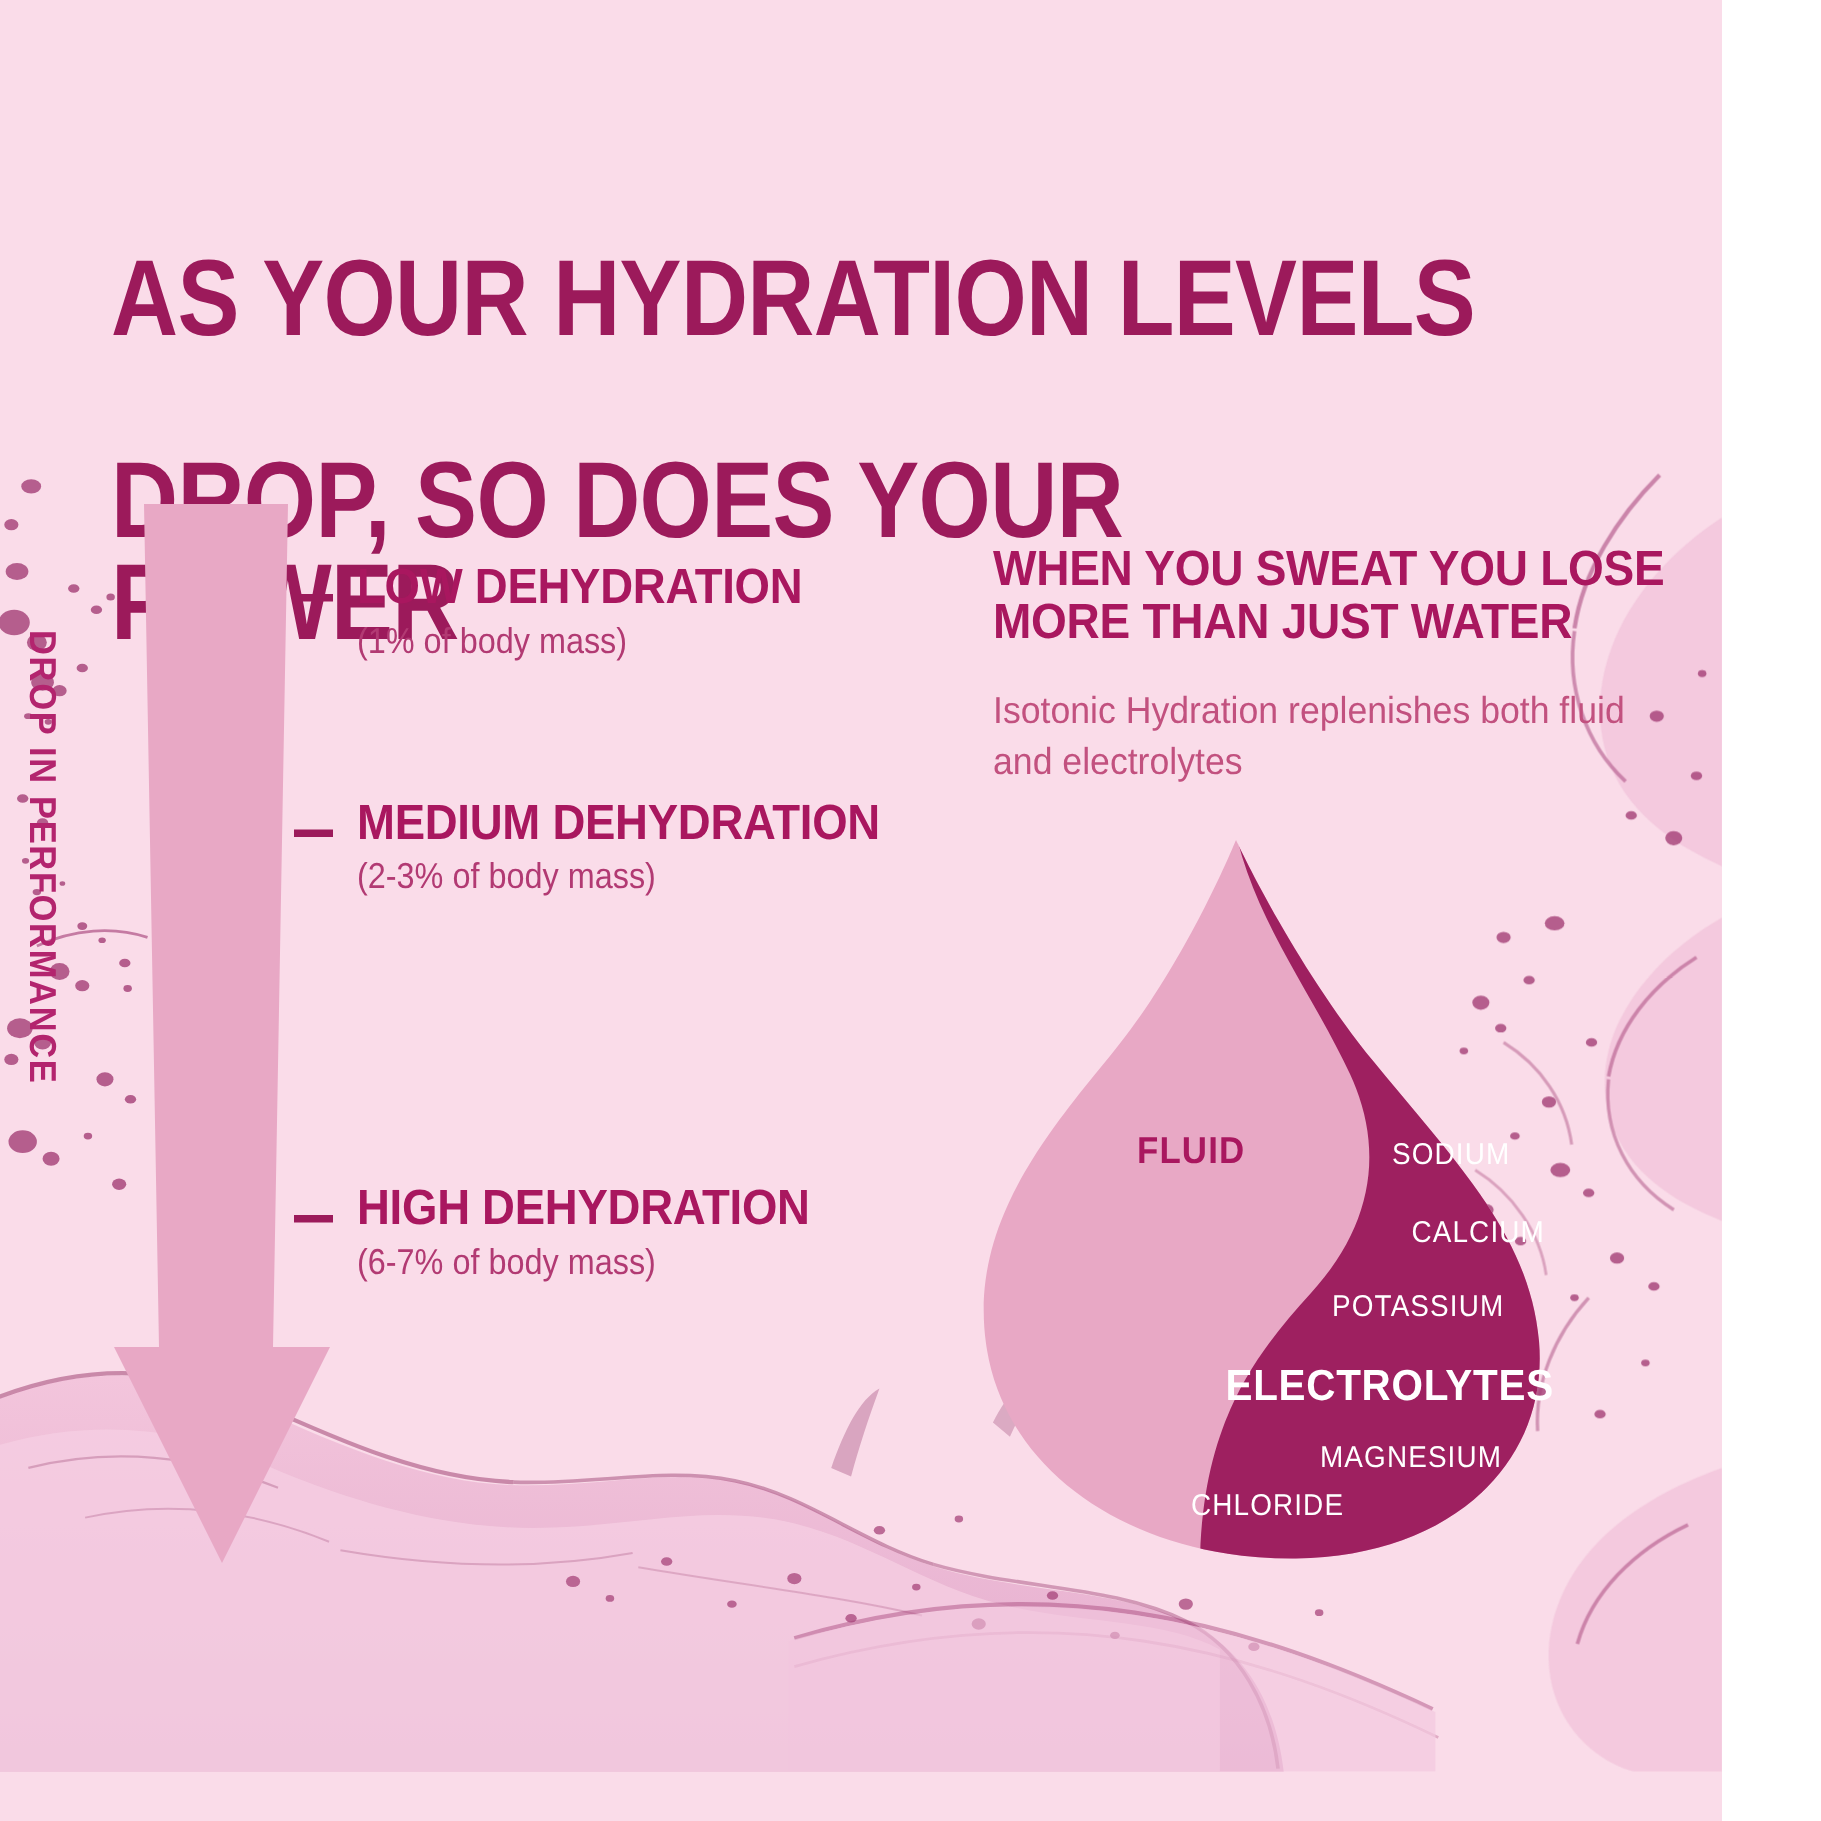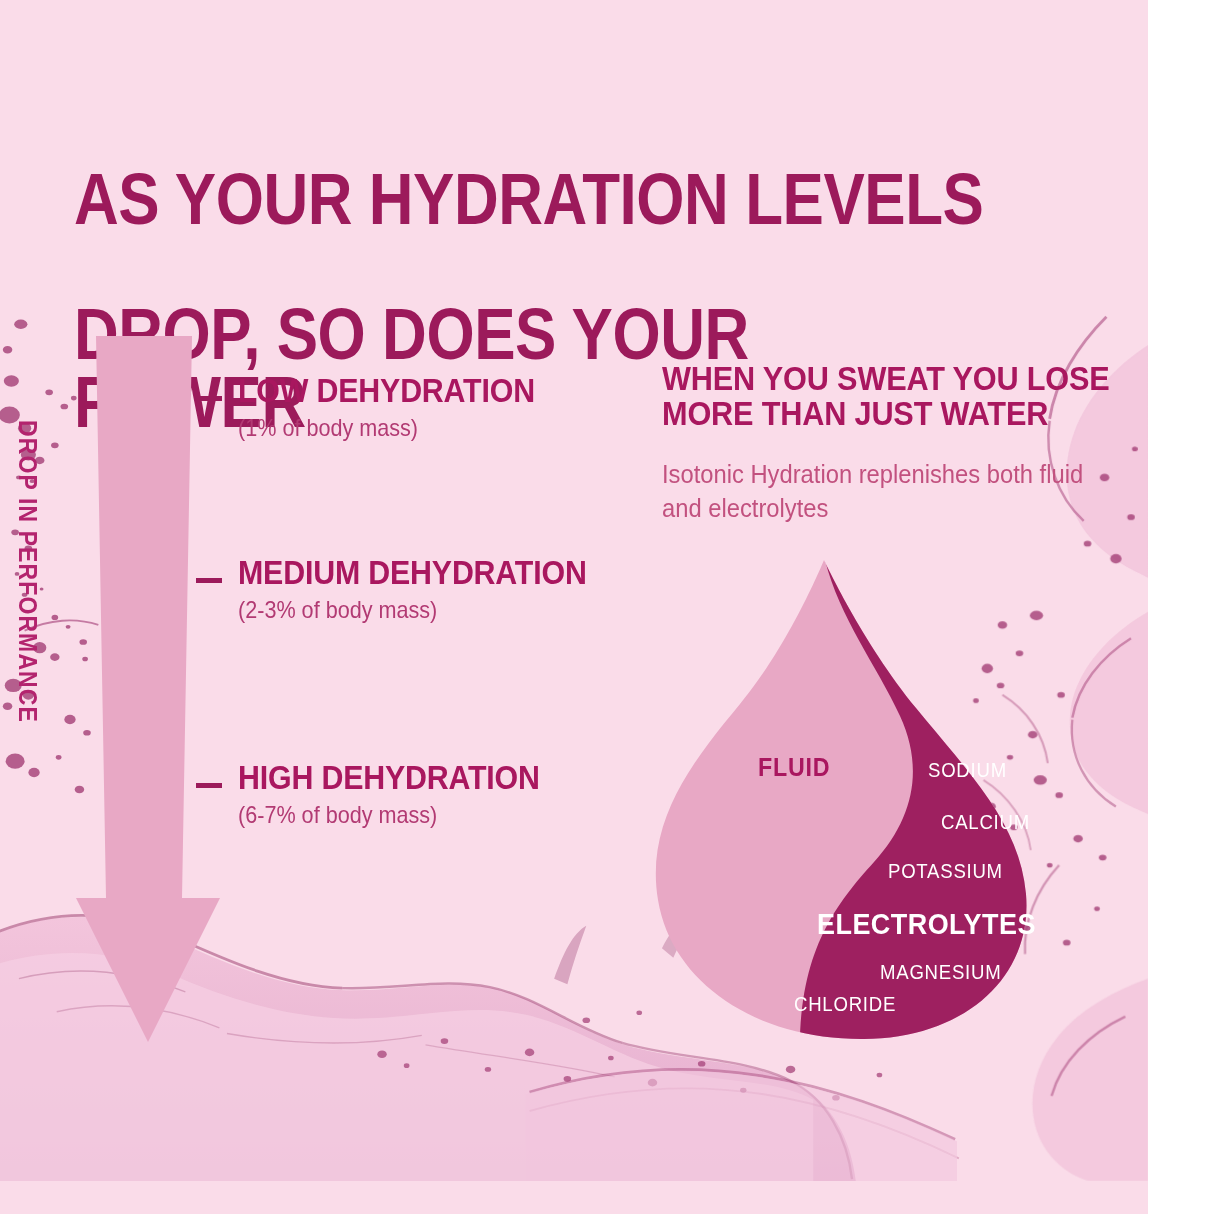--- a/index.html
+++ b/index.html
@@ -357,27 +357,27 @@
   </div>
 
   <div class="levels">
 
     <div class="level" style="top:374px">
       <span class="dash"></span>
       <div class="lvl-title">LOW DEHYDRATION</div>
       <div class="lvl-sub">(1% of body mass)</div>
     </div>
 
-    <div class="level" style="top:556px">
+    <div class="level" style="top:531px">
       <span class="dash"></span>
       <div class="lvl-title">MEDIUM DEHYDRATION</div>
       <div class="lvl-sub">(2-3% of body mass)</div>
     </div>
 
-    <div class="level" style="top:761px">
+    <div class="level" style="top:788px">
       <span class="dash"></span>
       <div class="lvl-title">HIGH DEHYDRATION</div>
       <div class="lvl-sub">(6-7% of body mass)</div>
     </div>
 
   </div>
 
   <div class="right-heading">
     <span class="rh-line">WHEN YOU SWEAT YOU LOSE</span>
     <span class="rh-line">MORE THAN JUST WATER</span>

